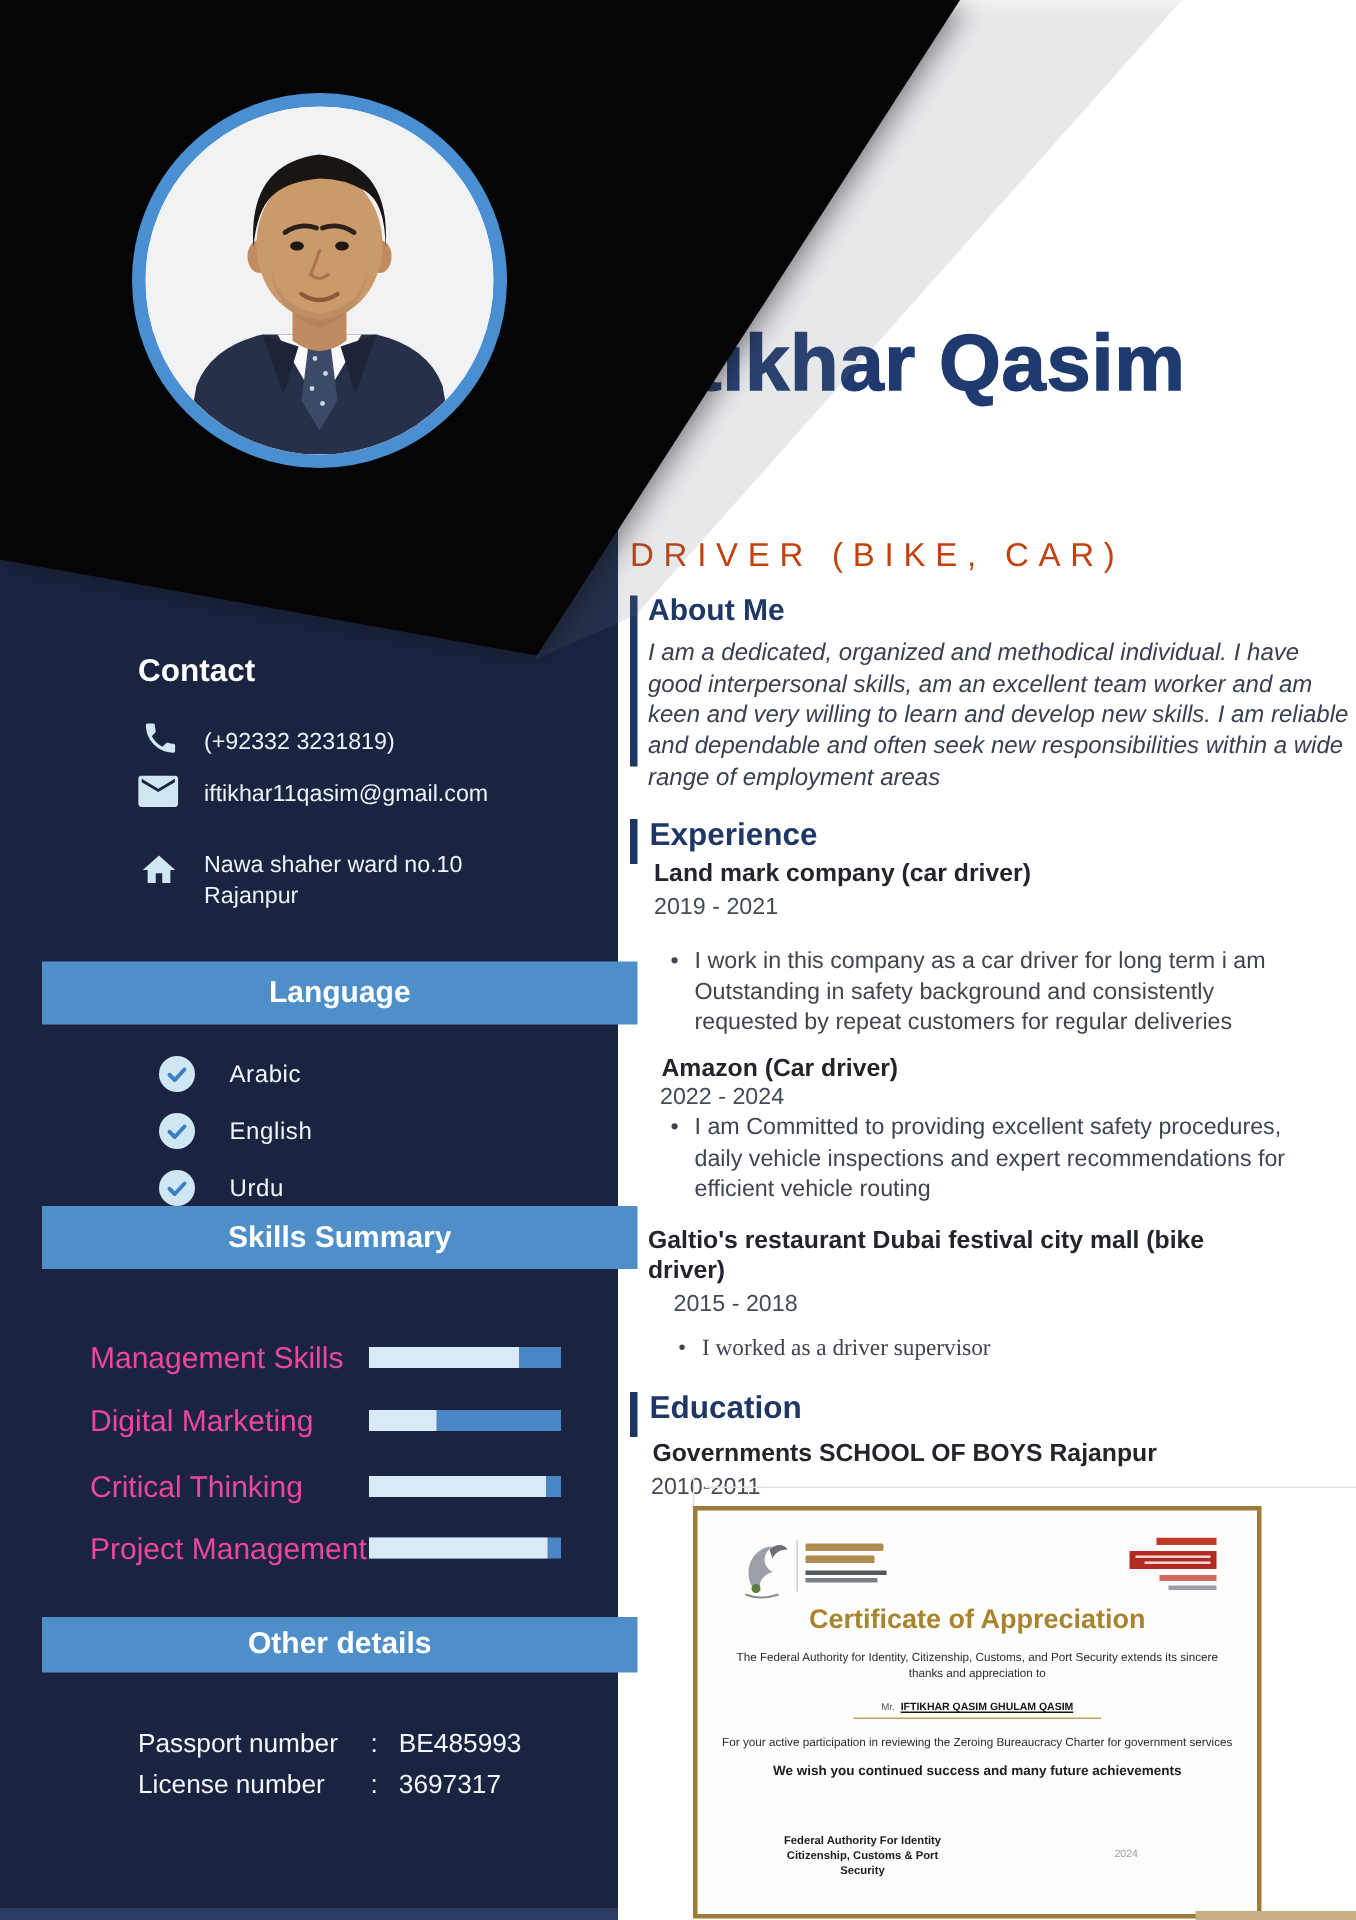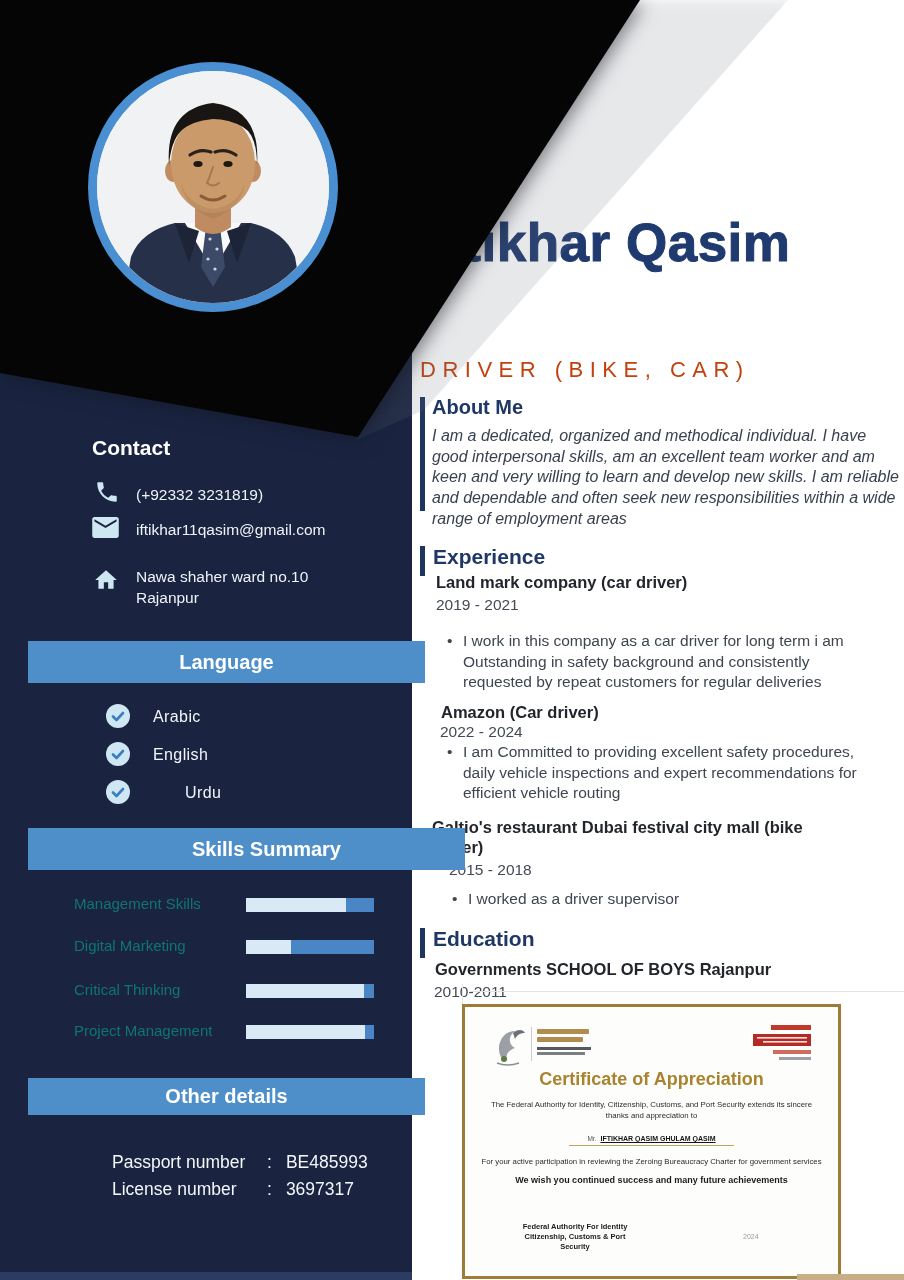--- a/index.html
+++ b/index.html
@@ -33,33 +33,33 @@
   .side-z{z-index:5;}
   .contact-heading{left:92px;top:436px;font-size:21px;font-weight:bold;color:#ffffff;}
   .c-icon{width:26px;height:26px;}
   .c-icon svg{display:block;width:100%;height:100%;}
   .c-text{font-size:15.5px;color:#eef3f8;}
   .address{white-space:pre-line;line-height:21px;}
 
   .banner{left:0;width:397px;height:42px;background:#4f8fc9;color:#ffffff;
     font-size:20px;font-weight:bold;display:flex;align-items:center;justify-content:center;margin-left:28px;}
   .banner-language{top:641px;}
-  .banner-skills{top:828px;padding-left:40px;}
+  .banner-skills{top:804px;}
   .banner-other{top:1078px;height:37px;}
 
   .lang-icon{left:106px;width:24px;height:24px;}
   .lang-icon svg{display:block;width:100%;height:100%;}
   .lang-label{left:153px;font-size:16px;color:#f2f6fa;letter-spacing:.4px;}
 
-  .skill-label{left:74px;font-size:15px;color:#0f766e;}
+  .skill-label{left:60px;font-size:20px;color:#ec4899;}
   .skill-bar{left:246px;width:128px;height:14px;background:#4a86c5;}
   .skill-fill{height:100%;background:#d9eaf6;}
 
   .other-row{left:92px;font-size:17.5px;color:#f3f6fa;}
-  .other-label{display:inline-block;width:155px;margin-left:20px;}
+  .other-label{display:inline-block;width:155px;}
   .other-value{margin-left:14px;}
 
   
   .name{left:430px;top:212px;font-size:53px;font-weight:bold;color:#1f3a6e;
     letter-spacing:.5px;-webkit-text-stroke:1px #1f3a6e;}
   .job-title-top{left:420px;top:357px;font-size:22px;letter-spacing:6.5px;color:#c2410c;}
 
   .sec-bar{width:5px;background:#1e3560;left:420px;}
   .sec-heading{font-size:20px;font-weight:bold;color:#1e3765;}
   .about-bar{top:397px;height:114px;}
@@ -182,21 +182,21 @@
     </svg>
 </div>
 <div class="abs side-z lang-label" style="top:746px;">English</div>
 
 <div class="abs side-z lang-icon" style="top:780px;">
   <svg viewBox="0 0 24 24">
       <circle cx="12" cy="12" r="12" fill="#cfe6f3"></circle>
       <path d="M7 12.5 L10.5 16 L17 9" stroke="#3b7fc0" stroke-width="2.6" fill="none" stroke-linecap="round" stroke-linejoin="round"></path>
     </svg>
 </div>
-<div class="abs side-z lang-label" style="top:784px;margin-left:32px;">Urdu</div>
+<div class="abs side-z lang-label" style="top:784px;">Urdu</div>
 
 <div class="abs side-z banner banner-skills">
   <span>Skills Summary</span>
 </div>
 
 <div class="abs side-z skill-label" style="top:895px;">Management Skills</div>
 <div class="abs side-z skill-bar" style="top:898px;">
   <div class="skill-fill" style="width: 78%;"></div>
 </div>
 
@@ -247,21 +247,21 @@
 
 <div class="abs jobtitle" style="left:441px;top:703px;">Amazon (Car driver)</div>
 <div class="abs dates" style="left:440px;top:723px;">2022 - 2024</div>
 <div class="abs bullet" style="left:447px;top:742px;width:420px;">
   <span class="dot"></span>
   <span>I am Committed to providing excellent safety procedures, daily vehicle inspections and expert recommendations for efficient vehicle routing</span>
 </div>
 
 <div class="abs jobtitle" style="left:432px;top:818px;width:390px;line-height:19.5px;">Galtio's restaurant Dubai festival city mall (bike driver)</div>
 <div class="abs dates" style="left:449px;top:861px;">2015 - 2018</div>
-<div class="abs bullet" style="left:452px;top:889px;width:400px;">
+<div class="abs bullet" style="left:452px;top:889px;width:400px;font-family:Liberation Serif, serif;">
   <span class="dot"></span>
   <span>I worked as a driver supervisor</span>
 </div>
 
 <div class="abs sec-bar edu-bar"></div>
 <div class="abs sec-heading edu-heading">Education</div>
 <div class="abs jobtitle" style="left:435px;top:960px;">Governments SCHOOL OF BOYS Rajanpur</div>
 <div class="abs dates" style="left:434px;top:983px;">2010-2011</div>
 <div class="abs faint-line"></div>
 <div class="abs faint-vline"></div>

